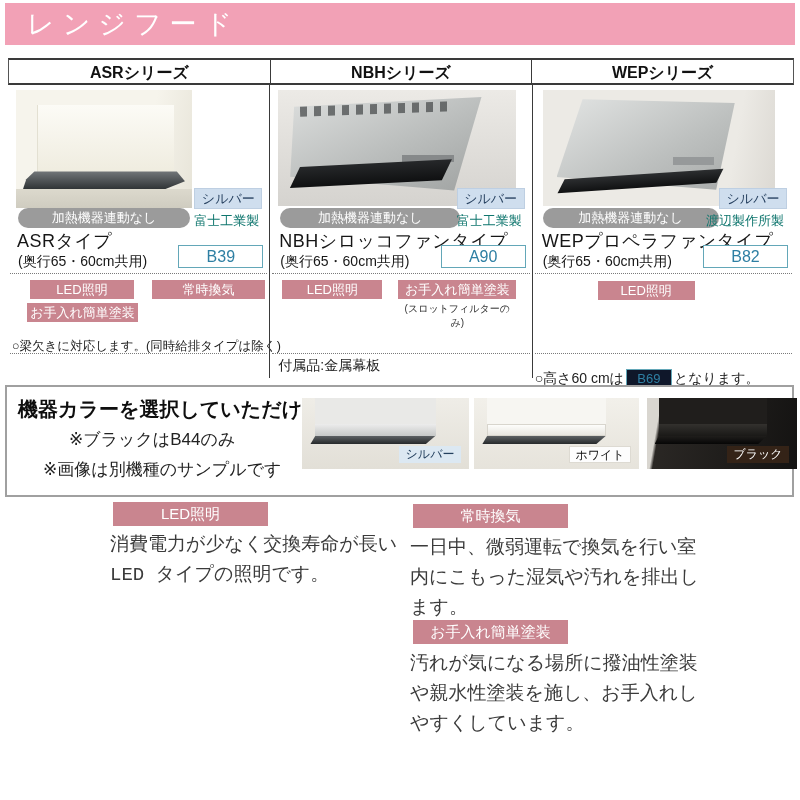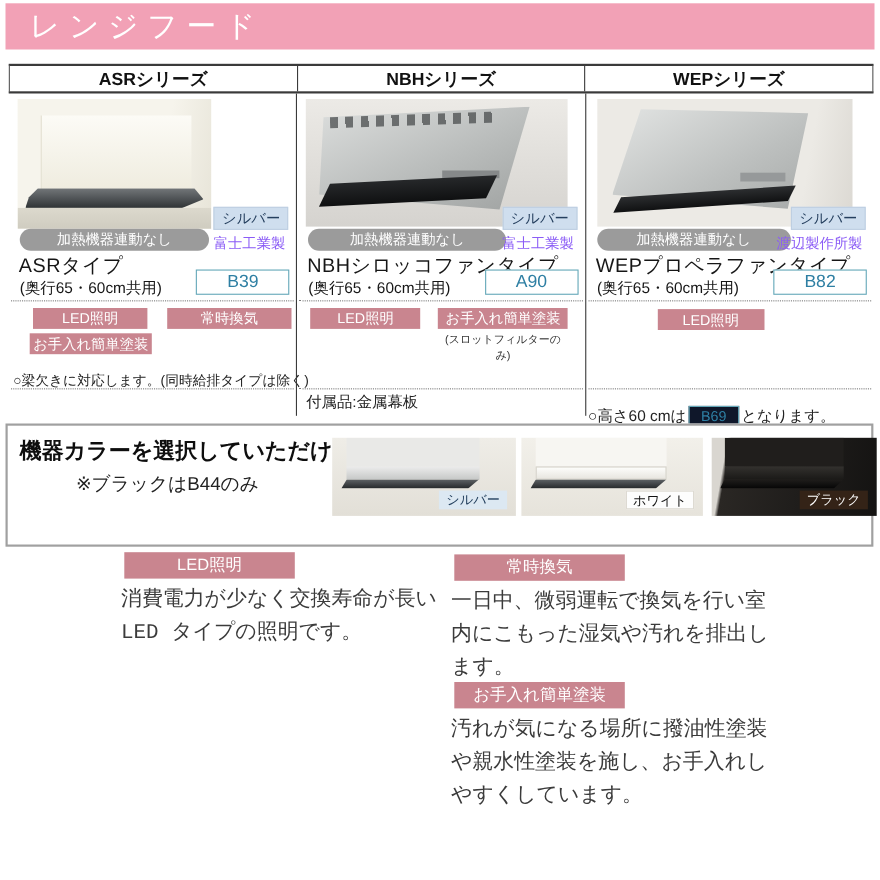--- a/index.html
+++ b/index.html
@@ -48,21 +48,21 @@
   .color-tag {
     position:absolute; top:103px; right:7px; width:68px; height:21px;
     background:#cfdeee; border:1px solid #becfe2; color:#253f5e;
     font-size:13px; text-align:center; line-height:19px;
   }
   .gray-tag {
     position:absolute; left:10px; top:123px; height:20px;
     background:#9b9b9b; color:#fff; font-size:13px; text-align:center; line-height:20px;border-radius:10px;
   }
   .gt1 { width:172px; } .gt2 { width:180px; } .gt3 { width:176px; }
-  .maker { position:absolute; top:127px; right:10px; font-size:13px; color:#8b5cf6;font-family:Liberation Mono, monospace; }
+  .maker { position:absolute; top:127px; right:10px; font-size:13px; color:#0f766e;font-family:Liberation Mono, monospace; }
   .type  { position:absolute; left:9px; top:144px; font-size:18px; color:#161616; letter-spacing:.5px; }
   .depth { position:absolute; left:10px; top:168px; font-size:14px; color:#161616; }
   .codebox {
     position:absolute; top:160px; right:6px; width:85px; height:23px;
     border:1px solid #63a7b8; background:#fff; color:#2e7fa3;
     font-size:16px; text-align:center; line-height:21px;
   }
   .dots { position:absolute; left:2px; right:2px; border-top:1px dotted #7a7a7a; }
   .dots-a { top:188px; } .dots-b { top:268px; }
   .badge {
@@ -194,20 +194,21 @@
         <span>となります。</span>
       </div>
     </div>
 
   </div>
 </div>
 
 <div class="color-box">
   <div class="cb-title">機器カラーを選択していただけます。</div>
   <div class="cb-note1">※ブラックはB44のみ</div>
+  <div class="cb-note2">※画像は別機種のサンプルです</div>
 
   <div class="swatch sw1">
     <div class="mini-cab"></div>
     <div class="mini-hood"></div>
     <div class="mini-visor"></div>
     <div class="swatch-label">シルバー</div>
   </div>
   <div class="swatch sw2">
     <div class="mini-cab"></div>
     <div class="mini-hood"></div>

